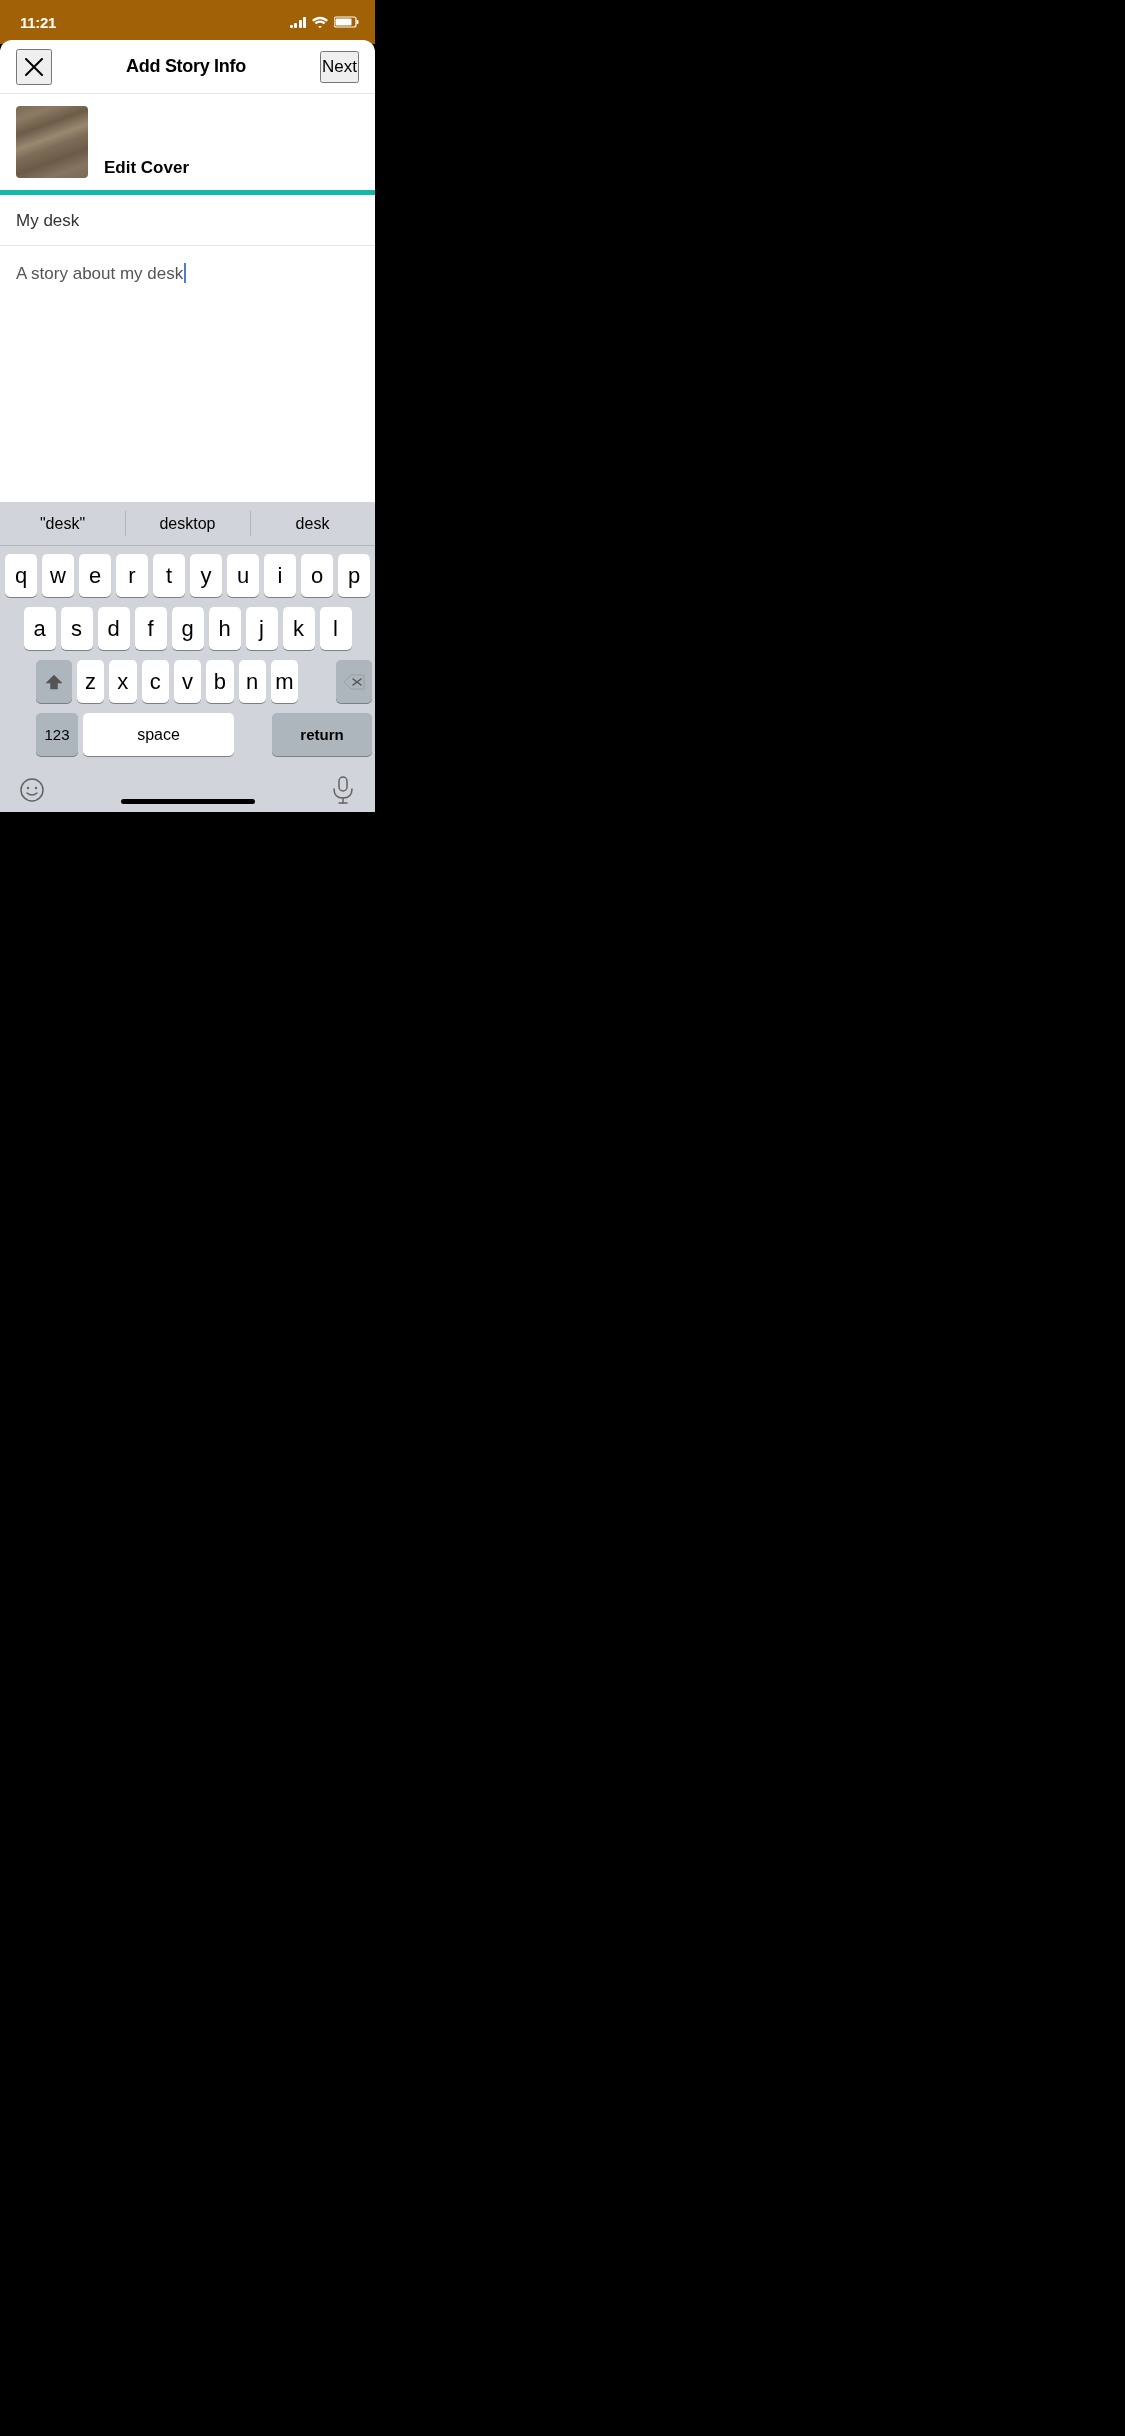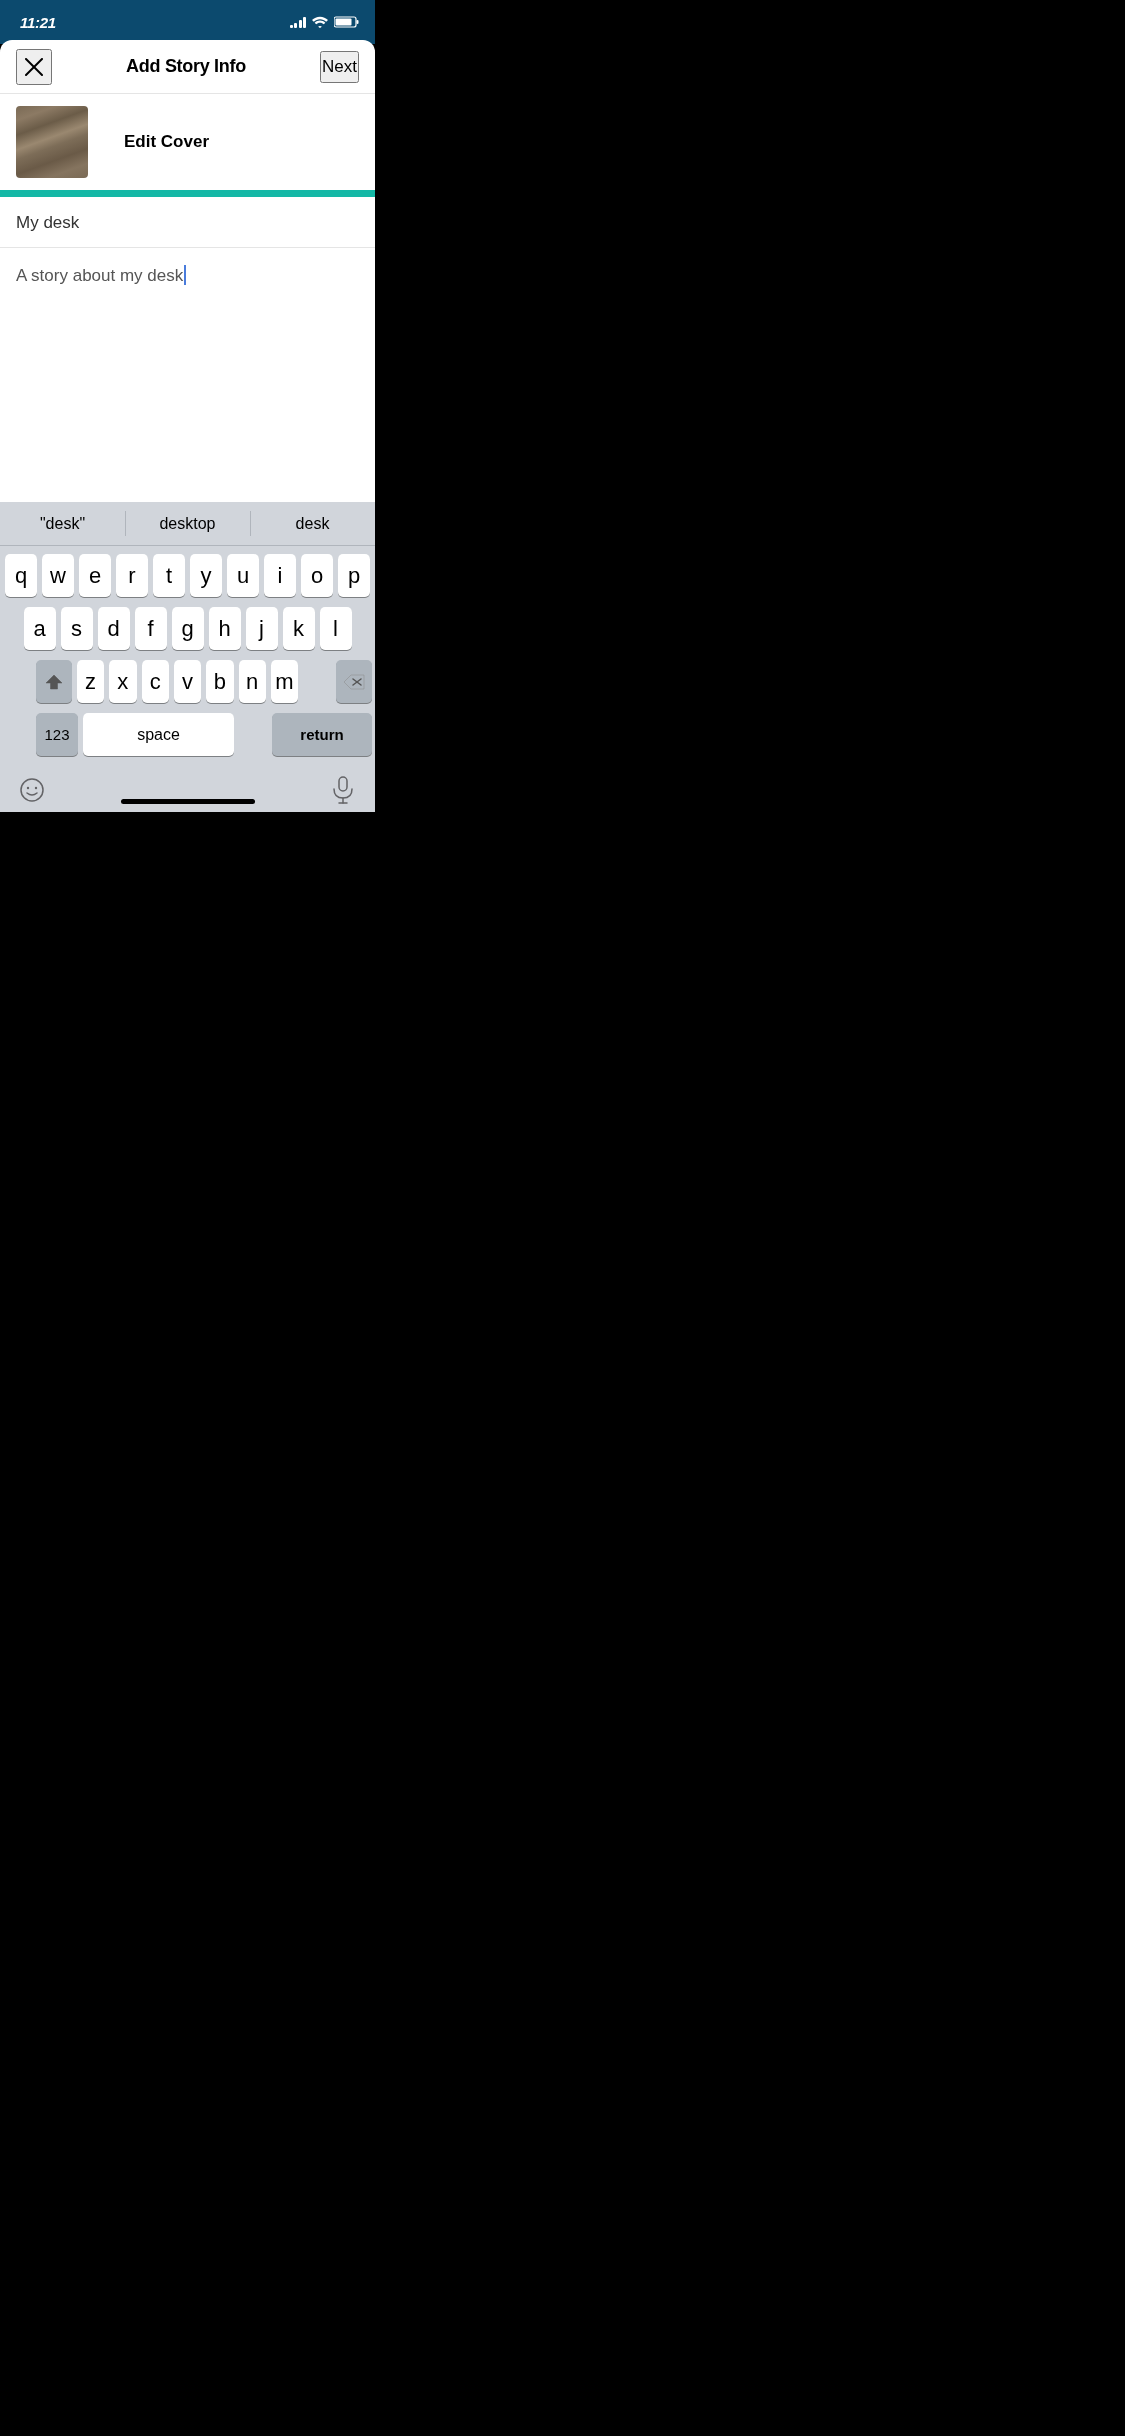--- a/index.html
+++ b/index.html
@@ -9,28 +9,27 @@
       width: 375px;
       height: 812px;
       background: #000;
       font-family: -apple-system, 'SF Pro Text', 'Helvetica Neue', sans-serif;
       overflow: hidden;
       position: relative;
     }
 
     
     .status-bar {
-      background: #0c4a6e;
+      background: #a16207;
       color: #fff;
       height: 44px;
       display: flex;
       align-items: center;
       justify-content: space-between;
       padding: 0 16px 0 20px;
-      font-style: italic;
     }
     .status-time {
       font-size: 15px;
       font-weight: 600;
       letter-spacing: -0.3px;
     }
     .status-icons {
       display: flex;
       align-items: center;
       gap: 6px;
@@ -84,24 +83,23 @@
       font-size: 17px;
       font-weight: 400;
       color: #000;
       cursor: pointer;
       padding: 4px 0;
     }
 
     
     .edit-cover-row {
       display: flex;
-      align-items: center;
+      align-items: flex-end;
       padding: 12px 16px;
-      border-bottom: 7px solid #14b8a6;
-      gap: 20px;
+      border-bottom: 5px solid #14b8a6;
     }
     .cover-thumbnail {
       width: 72px;
       height: 72px;
       border-radius: 4px;
       overflow: hidden;
       flex-shrink: 0;
       background: #888;
       position: relative;
     }

